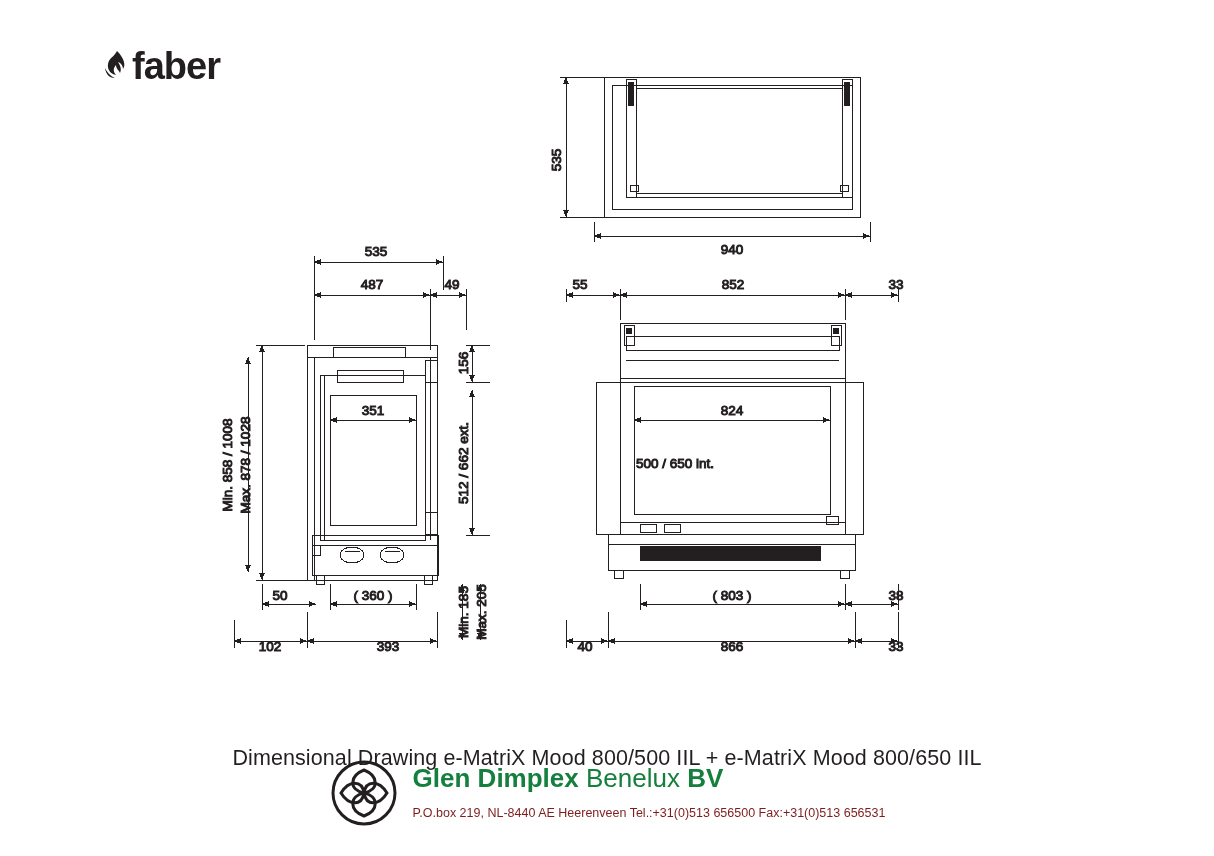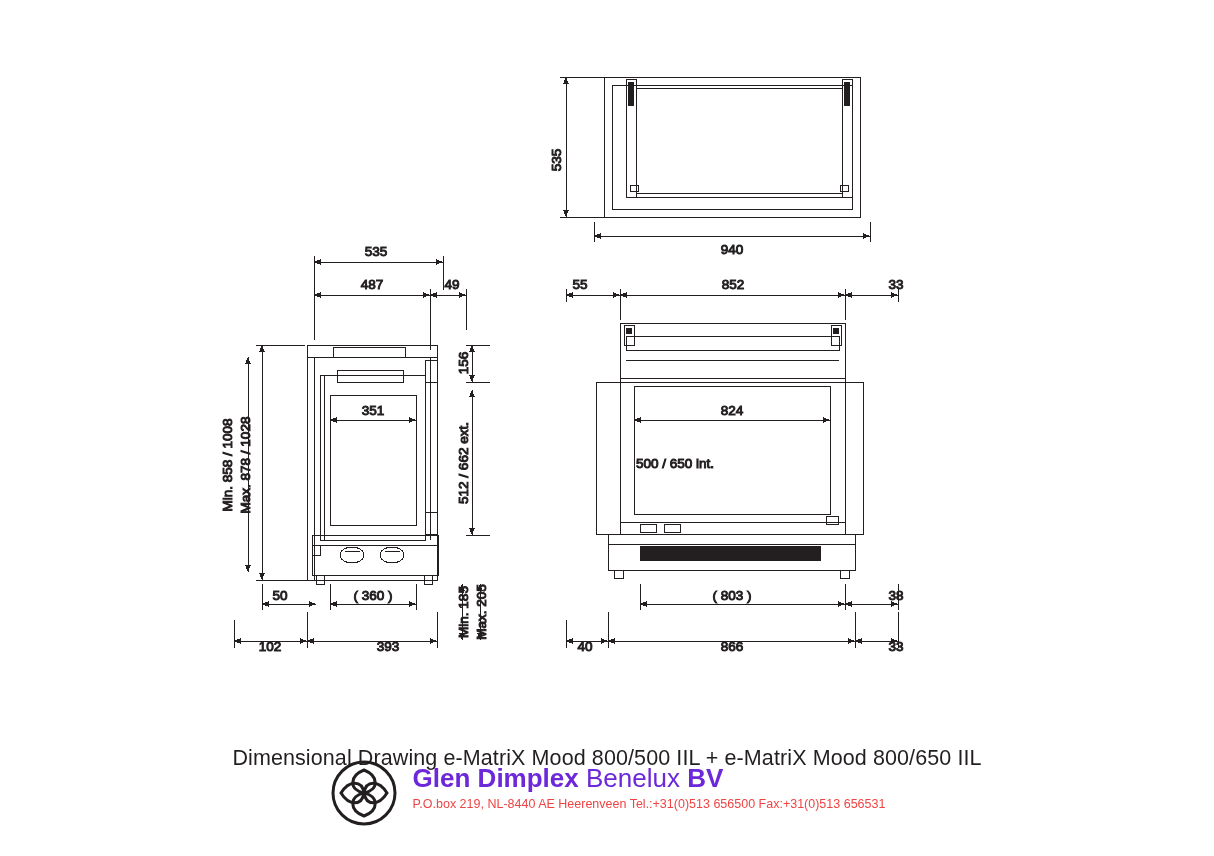--- a/index.html
+++ b/index.html
@@ -78,43 +78,50 @@
     width: 70px;
     height: 66px;
     margin-right: 14px;
     flex: none;
   }
   .footer-textblock {
     padding-top: 4px;
   }
   .footer-company {
     font-size: 26px;
-    color: #6d28d9;
+    color: #15803d;
     line-height: 1.1;
     white-space: nowrap;
   }
   .footer-company .b { font-weight: bold; }
   .footer-company .n { font-weight: normal; }
   .footer-address {
     font-size: 12.5px;
-    color: #ef4444;
-    margin-top: 4px;
+    color: #7f1d1d;
+    margin-top: 13px;
     white-space: nowrap;
   }
   .dim-text {
     font-family: "Liberation Sans", sans-serif;
     font-size: 13.5px;
     fill: #231f20;
   }
 </style>
 </head>
 <body>
 
 <div class="page">
 
+  <div class="logo">
+    <svg class="logo-flame" viewBox="0 0 26 32">
+      <path d="M13 1 C10 7, 5 8, 4 14 C3 20, 7 24, 12 25 C9 22, 9 18, 12 15 C12 19, 15 20, 16 23 C18 19, 16 15, 14 12 C17 13, 19 16, 19 19 C22 15, 20 8, 13 1 Z" fill="#231f20"></path>
+      <path d="M1 18 C3 22, 6 26, 11 28 C6 28, 2 25, 1 18 Z" fill="#231f20"></path>
+    </svg>
+    <span class="logo-text">faber</span>
+  </div>
 
   <div class="drawing">
     <svg width="1214" height="700" viewBox="0 0 1214 700">
       <g stroke="#231f20" fill="none" stroke-width="1" shape-rendering="crispEdges">
 
         <g>
 
           <rect x="604" y="77" width="256" height="140"></rect>
 
           <rect x="612" y="85" width="240" height="124" stroke="#231f20"></rect>

